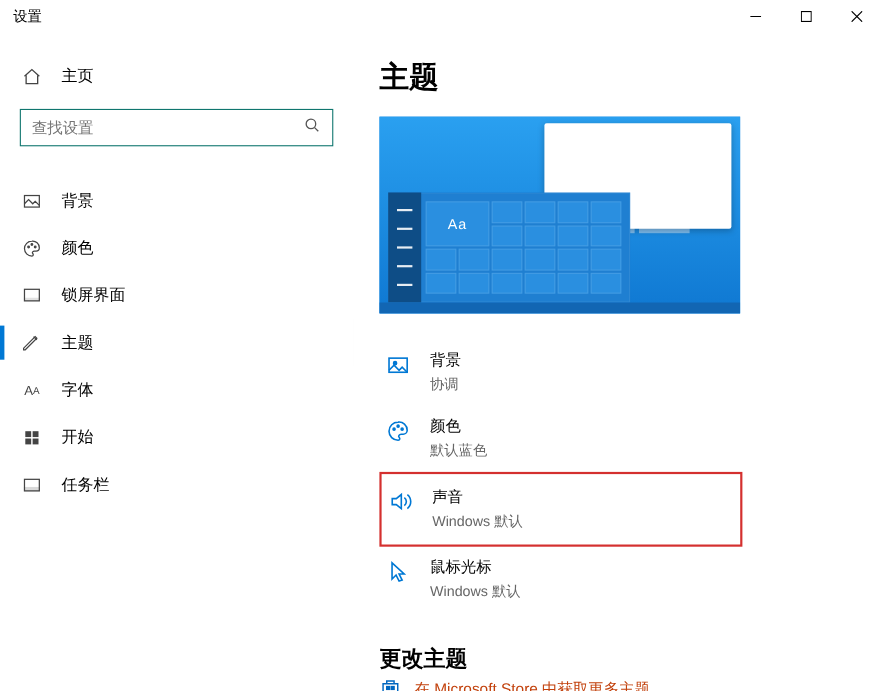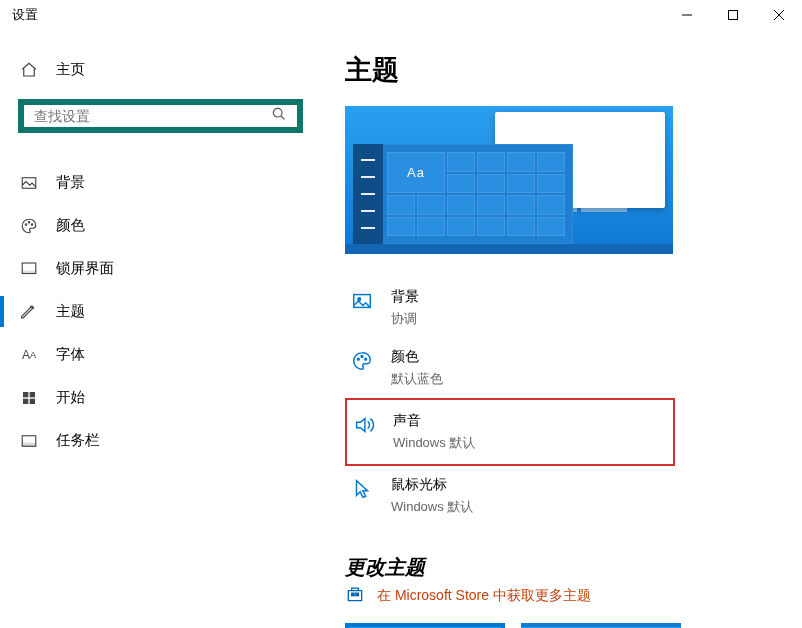--- a/index.html
+++ b/index.html
@@ -14,57 +14,57 @@
 
   .main { display: flex; height: calc(100% - 30px); }
 
   
   .sidebar { width: 321px; background: #fff; padding-top: 20px; }
   .home-row { display: flex; align-items: center; gap: 18px; padding: 10px 20px; cursor: pointer; }
   .home-row span.icon { width: 18px; display: flex; justify-content: center; }
   .home-label { font-size: 14.5px; color: #000; }
 
   .search-wrap { padding: 10px 18px 14px 18px; }
-  .search-box { display: flex; align-items: center; border: 6px solid #0f766e; background: #fff; height: 34px; padding: 0 10px; }
+  .search-box { display: flex; align-items: center; border: 1px solid #0f766e; background: #fff; height: 34px; padding: 0 10px; }
   .search-box input { flex: 1; border: none; outline: none; font-size: 14px; background: transparent; color: #666; }
   .search-box .search-icon { color: #555; }
 
   .section-label { padding: 14px 18px 8px 18px; font-size: 14.5px; font-weight: 600; color: #000; }
 
   .nav-list { margin-top: 14px; }
   .nav-item { display: flex; align-items: center; gap: 18px; padding: 12px 20px; cursor: pointer; position: relative; }
   .nav-item .icon { width: 18px; height: 18px; display: flex; align-items: center; justify-content: center; color: #444; }
   .nav-label { font-size: 14.5px; color: #000; }
   .nav-item.active::before { content: ""; position: absolute; left: 0; top: 6px; bottom: 6px; width: 4px; background: #0078d4; }
   .nav-item.active::after { content: ""; position: absolute; inset: 0; background: rgba(0,0,0,0.04); z-index: -1; }
 
   
   .content { flex: 1; padding: 22px 24px 0 24px; overflow-y: auto; position: relative; }
   .page-title { font-size: 27px; font-weight: 600; margin-bottom: 18px; color: #000; }
 
-  .theme-preview { width: 328px; height: 148px; background: linear-gradient(#1b8de4 0%,#1b8de4 100%); position: relative; overflow: hidden; margin-bottom: 24px; }
+  .theme-preview { width: 328px; height: 179px; background: linear-gradient(#1b8de4 0%,#1b8de4 100%); position: relative; overflow: hidden; margin-bottom: 24px; }
   .desk { position: absolute; inset: 0; background: linear-gradient(to bottom,#2aa0f0 0%,#0f78d2 100%); }
   .win-logo { position:absolute; right:46px; top:34px; width:96px; height:72px; display:grid; grid-template-columns:1fr 1fr; grid-template-rows:1fr 1fr; gap:4px; opacity:.5; }
   .win-logo div{ background:#dceefc; }
   .taskbar-mini { position:absolute; left:0; right:0; bottom:0; height:10px; background:#1266b3; }
   .start-panel { position:absolute; left:8px; bottom:10px; width:220px; height:100px; background:#1f7fd1; box-shadow:0 0 0 1px rgba(255,255,255,.08) inset; }
   .start-left { position:absolute; left:0; top:0; bottom:0; width:30px; background:#0e4d86; display:flex; flex-direction:column; justify-content:space-around; align-items:center; padding:8px 0; }
   .start-left .line{ width:14px; height:2px; background:#fff; opacity:.9; }
   .tiles { position:absolute; left:34px; top:8px; right:8px; bottom:8px; display:grid; grid-template-columns:repeat(6,1fr); grid-template-rows:repeat(4,1fr); gap:2px; }
   .tiles div{ background:#2a8fe0; border:1px solid rgba(255,255,255,.12);}
   .tile-big { grid-column:1/3; grid-row:1/3; display:flex; align-items:center; justify-content:center; color:#fff; font-size:13px; letter-spacing:1px;}
   .window-card { position:absolute; left:150px; top:6px; width:170px; height:96px; background:#fff; box-shadow:0 2px 6px rgba(0,0,0,.25); border-radius:2px; }
 
   .setting-row { display:flex; align-items:flex-start; gap:18px; padding:10px 6px; cursor:pointer; max-width:330px; }
   .setting-row .icon { width:22px; height:22px; color:#0078d4; display:flex; align-items:center; justify-content:center; margin-top:2px;}
   .setting-title { font-size:14px; color:#000; }
   .setting-sub { font-size:13px; color:#666; margin-top:4px; }
   .setting-row.highlight { border:2px solid #d4302f; padding:12px 6px; }
 
-  .subheading { font-size:20px; font-weight:600; margin-top:28px; margin-bottom:3px;font-style:italic; }
+  .subheading { font-size:20px; font-weight:600; margin-top:28px; margin-bottom:3px; }
   .store-link { display:flex; align-items:center; gap:12px; color:#c2410c; font-size:14px; cursor:pointer; margin-bottom:16px;}
   .store-link .icon{ color:#0067c0; }
 
   .theme-grid { display:flex; gap:16px; }
   .theme-thumb { width:160px; height:46px; background:linear-gradient(#2aa0f0,#0f78d2); border:4px solid transparent; }
   .theme-thumb.selected{ border-color:#0078d4; }
 
   
   .content::-webkit-scrollbar{ width:14px; }
   .content::-webkit-scrollbar-thumb{ background:#c2c2c2; }

